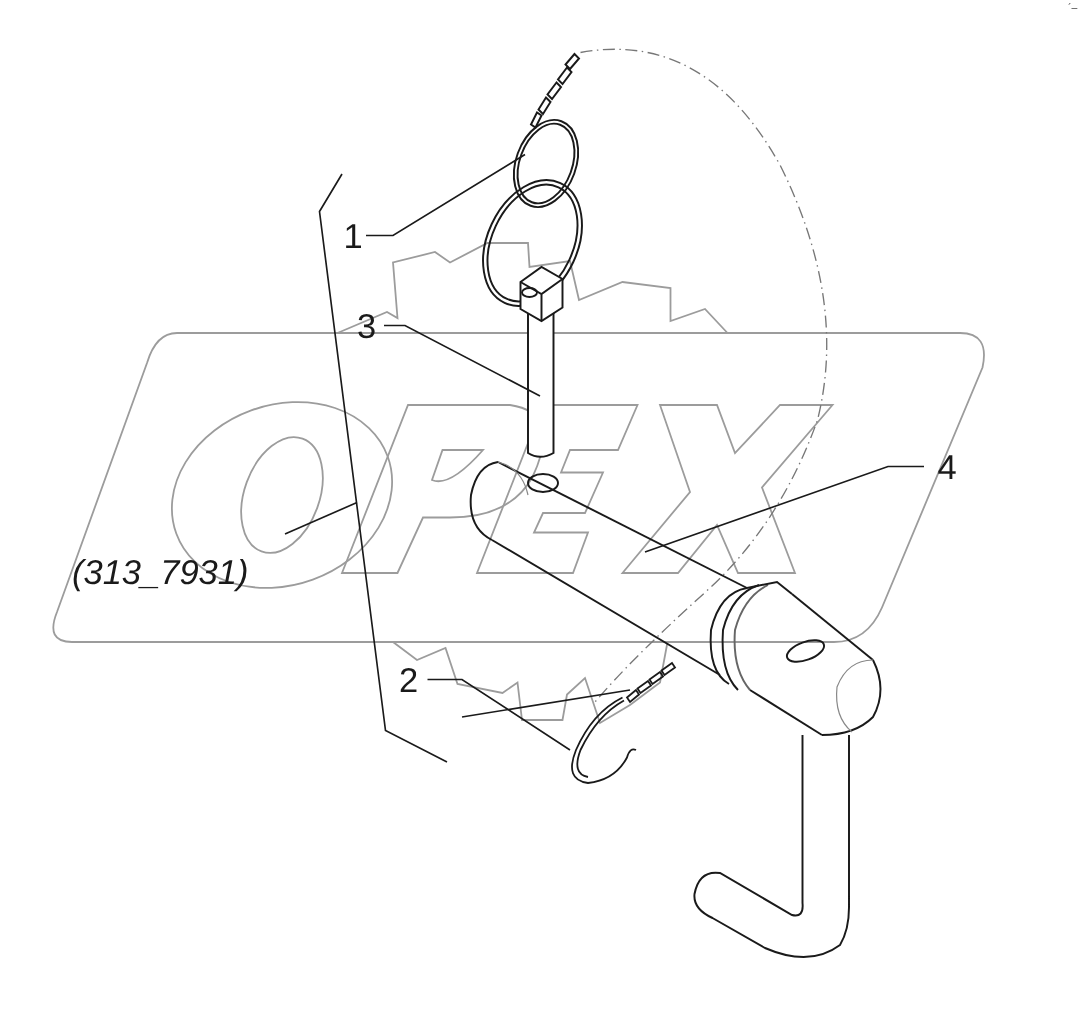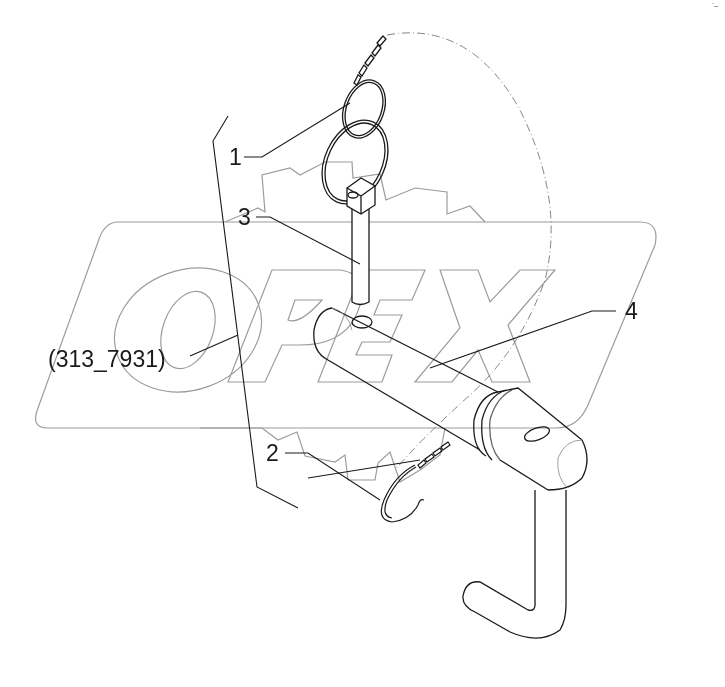--- a/index.html
+++ b/index.html
@@ -126,16 +126,16 @@
 
       <path d="M 285 453 L 308 453 L 380 500"></path>
       <path d="M 308 478 L 420 460"></path>
     </g>
   </svg>
 
   <span class="callout" style="left:229px; top:146px;">1</span>
   <span class="callout" style="left:238px; top:206px;">3</span>
   <span class="callout" style="left:625px; top:300px;">4</span>
   <span class="callout" style="left:266px; top:442px;">2</span>
-  <span class="callout" style="left:48px; top:348px;">(313_7931)</span>
+  <span class="callout" style="left:48px; top:370px;font-style:italic;">(313_7931)</span>
 
   <span class="corner-mark" style="left:712px; top:2px;">´–</span>
 </div>
 
 </body></html>

